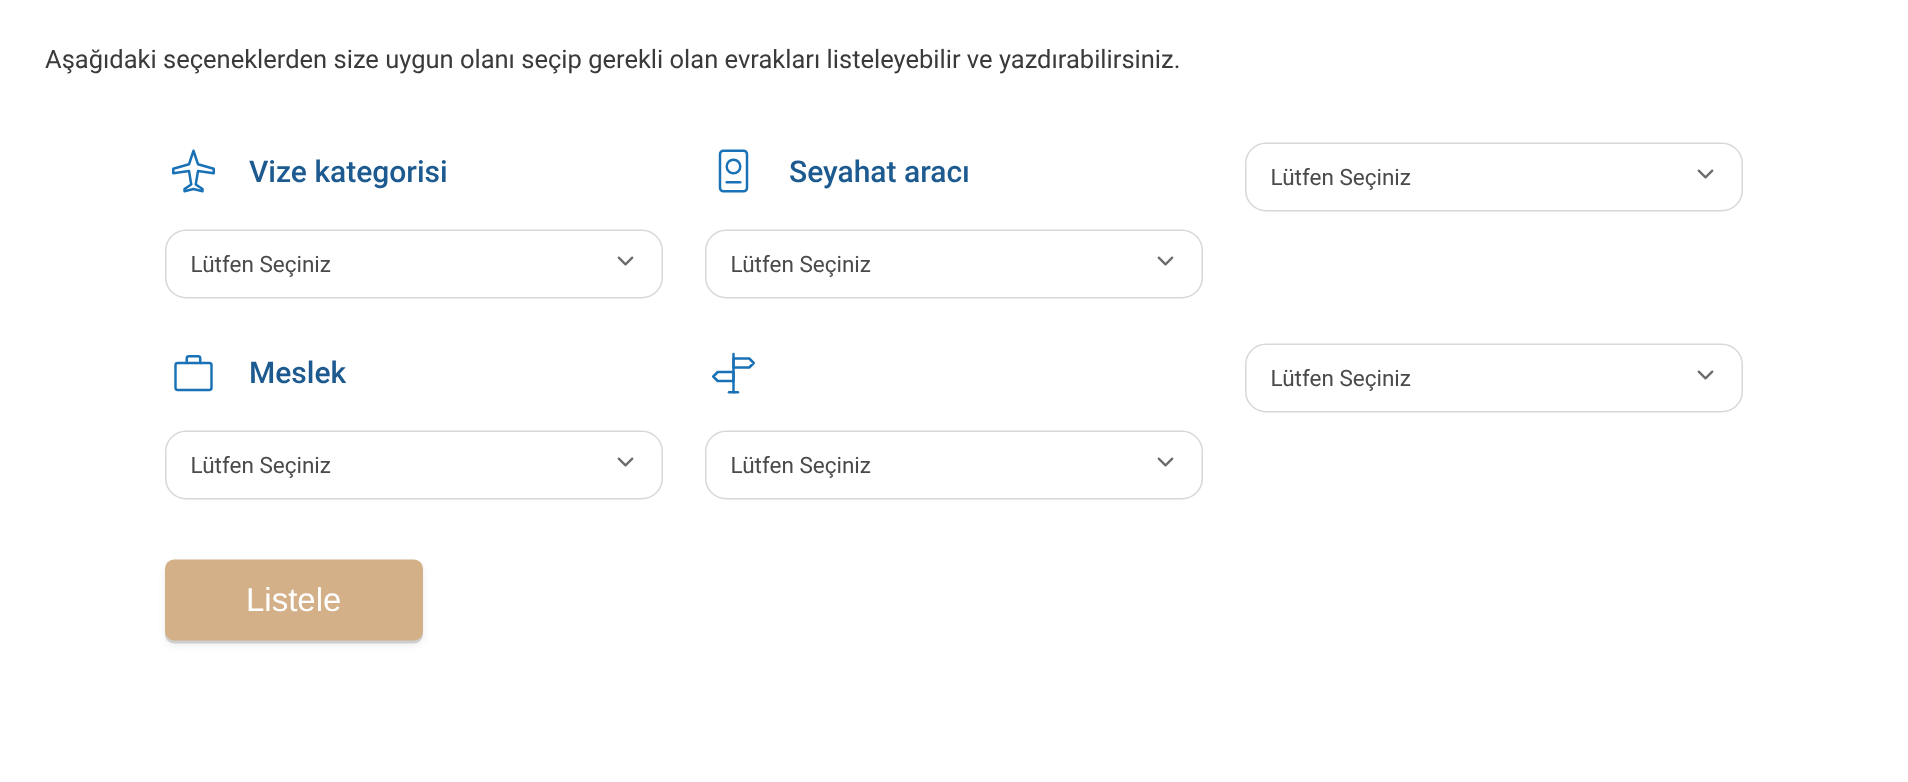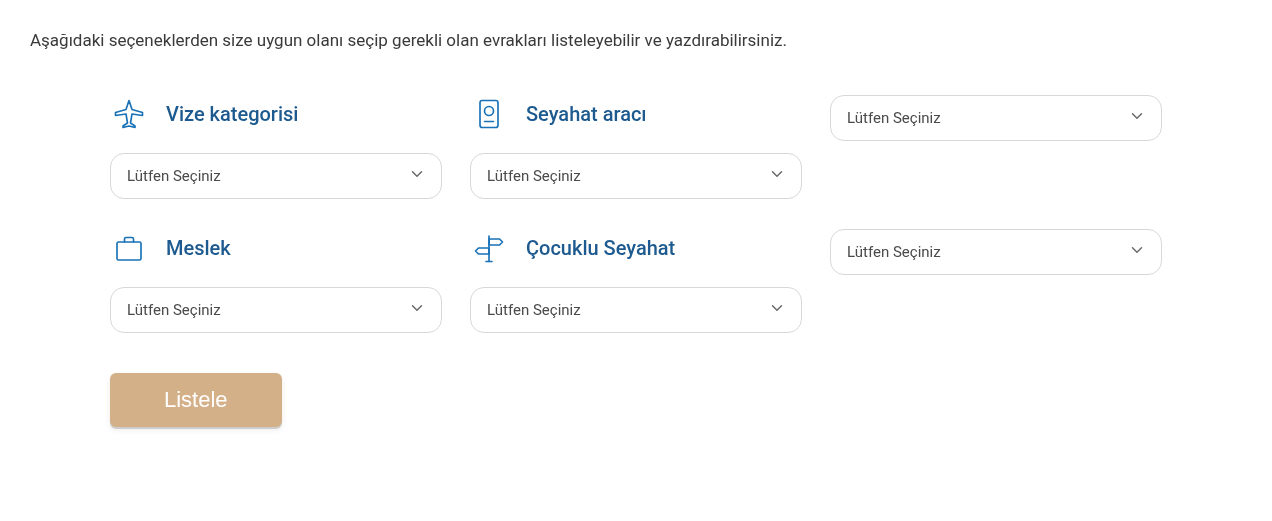--- a/index.html
+++ b/index.html
@@ -182,21 +182,20 @@
     <div class="field-group">
       <div class="field-header">
         <span class="field-icon">
           <svg viewBox="0 0 48 48" fill="none" stroke="currentColor" stroke-width="2.2" stroke-linecap="round" stroke-linejoin="round">
             <line x1="24" y1="8" x2="24" y2="42"></line>
             <path d="M24 12 H38 L42 16 L38 20 H24 Z"></path>
             <path d="M24 24 H10 L6 28 L10 32 H24 Z"></path>
             <line x1="20" y1="42" x2="28" y2="42"></line>
           </svg>
         </span>
-        <span class="field-label">Çocuklu Seyahat</span>
       </div>
       <div class="select-wrapper">
         <div class="select-box">Lütfen Seçiniz</div>
         <span class="chevron">
           <svg viewBox="0 0 24 24" fill="none" stroke="currentColor" stroke-width="2" stroke-linecap="round" stroke-linejoin="round">
               <polyline points="6 9 12 15 18 9"></polyline>
             </svg>
         </span>
       </div>
     </div>

